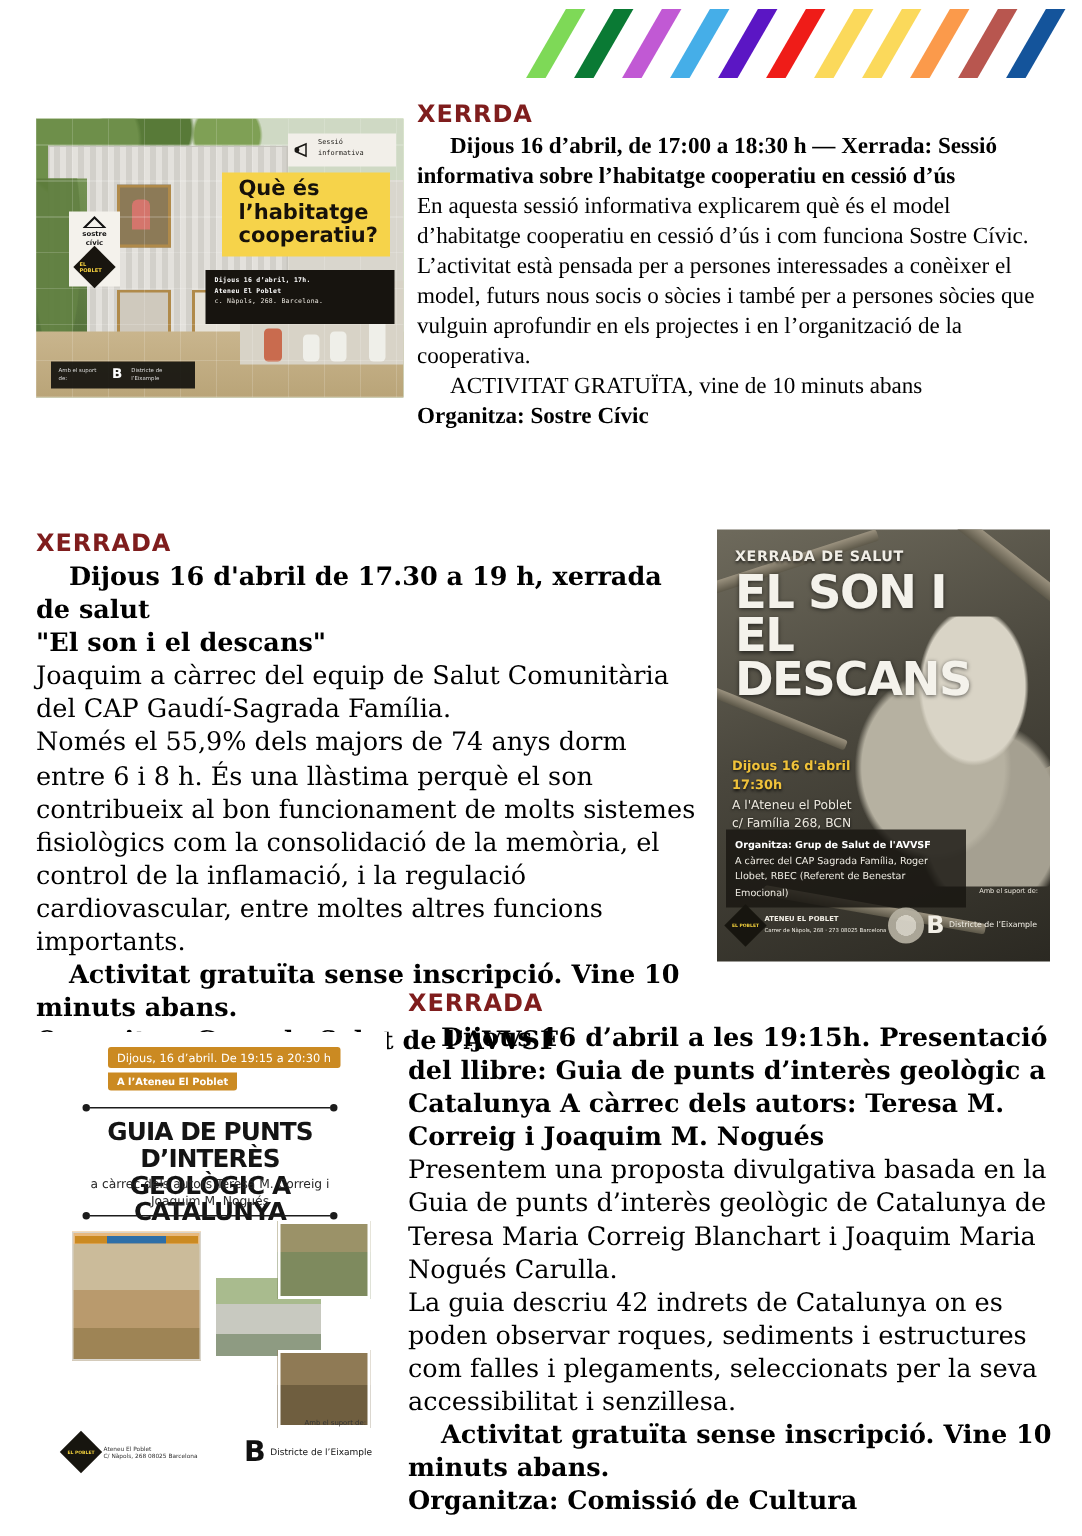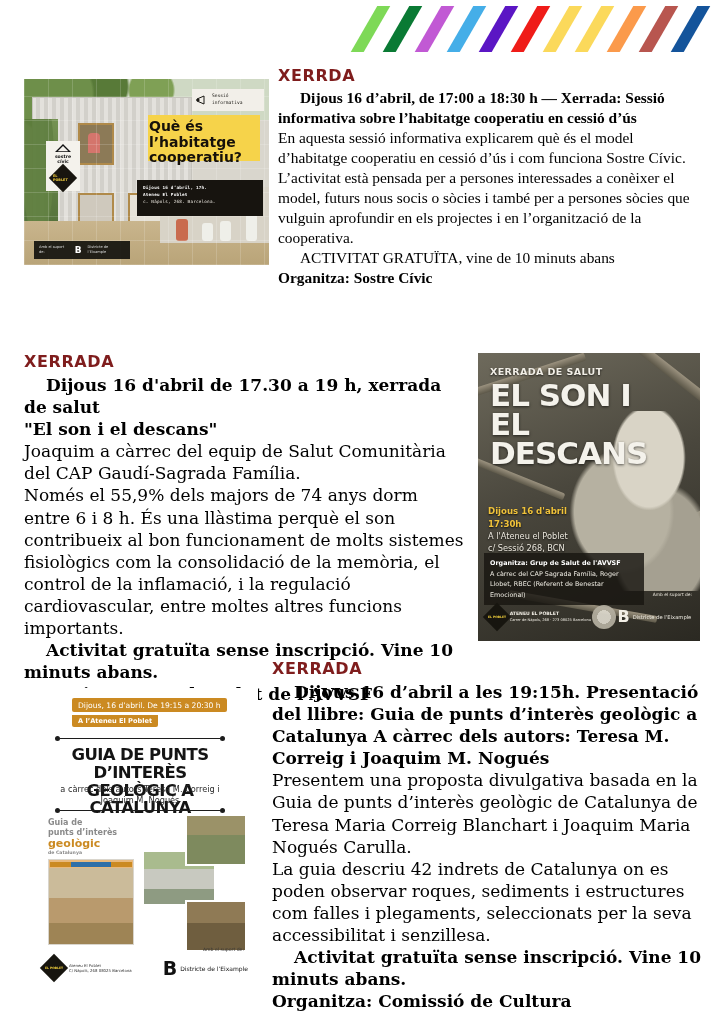--- a/index.html
+++ b/index.html
@@ -114,23 +114,23 @@
   .p1-f4 { left: 222px; width: 11px; height: 30px; }
   .p1-grid {
     position: absolute; inset: 0;
     background:
       repeating-linear-gradient(90deg, rgba(255,255,255,.16) 0 1px, transparent 1px 24px),
       repeating-linear-gradient(0deg, rgba(255,255,255,.16) 0 1px, transparent 1px 24px);
     pointer-events: none;
   }
   .p1-yellow {
     position: absolute; left: 124px; top: 36px;
-    width: 112px; height: 46px;
+    width: 112px; height: 56px;
     background: #f6d34a;
-    padding: 4px 1px;
+    padding: 4px 11px;
     box-sizing: border-box;
   }
   .p1-yellow-t {
     font-family: "DejaVu Sans", sans-serif;
     font-weight: bold; font-size: 14px; line-height: 1.12; color:#16110a;
   }
   .p1-black {
     position: absolute; left: 113px; top: 101px;
     width: 126px; height: 36px;
     background: #17140f; color: #e9e5dd;
@@ -453,21 +453,21 @@
   <div class="p2-title">
     <div>EL SON I EL</div>
     <div>DESCANS</div>
   </div>
   <div class="p2-when">
     <div>Dijous 16 d'abril</div>
     <div>17:30h</div>
   </div>
   <div class="p2-where">
     <div>A l'Ateneu el Poblet</div>
-    <div>c/ Sessió 268, BCN</div>
+    <div>c/ Família 268, BCN</div>
   </div>
   <div class="p2-box">
     <div><b>Organitza: Grup de Salut de l'AVVSF</b></div>
     <div>A càrrec del CAP Sagrada Família, Roger Llobet, RBEC (Referent de Benestar Emocional)</div>
   </div>
   <div class="p2-support">Amb el suport de:</div>
   <div class="p2-footer">
     <div class="p2-logo">
       <div class="p2-dia">
           <span>EL POBLET</span>
@@ -495,26 +495,20 @@
     <div>GUIA DE PUNTS D’INTERÈS</div>
     <div>GEOLÒGIC A CATALUNYA</div>
   </div>
   <div class="p3-sub">
     <div>a càrrec dels autors Teresa M. Correig i</div>
     <div>Joaquim M. Nogués</div>
   </div>
   <div class="p3-rule p3-r2"></div>
 
   <div class="p3-bookwrap">
-    <div class="p3-book-h">
-      <div>Guia de</div>
-      <div>punts d’interès</div>
-      <div class="g">geològic</div>
-      <div style="font-size:4.6px">de Catalunya</div>
-    </div>
     <div class="p3-book"></div>
   </div>
 
   <div class="p3-ph p3-ph1"></div>
   <div class="p3-ph p3-ph2"></div>
   <div class="p3-ph p3-ph3"></div>
 
   <div class="p3-foot">
     <div class="p3-dia">
         <span>EL POBLET</span>

